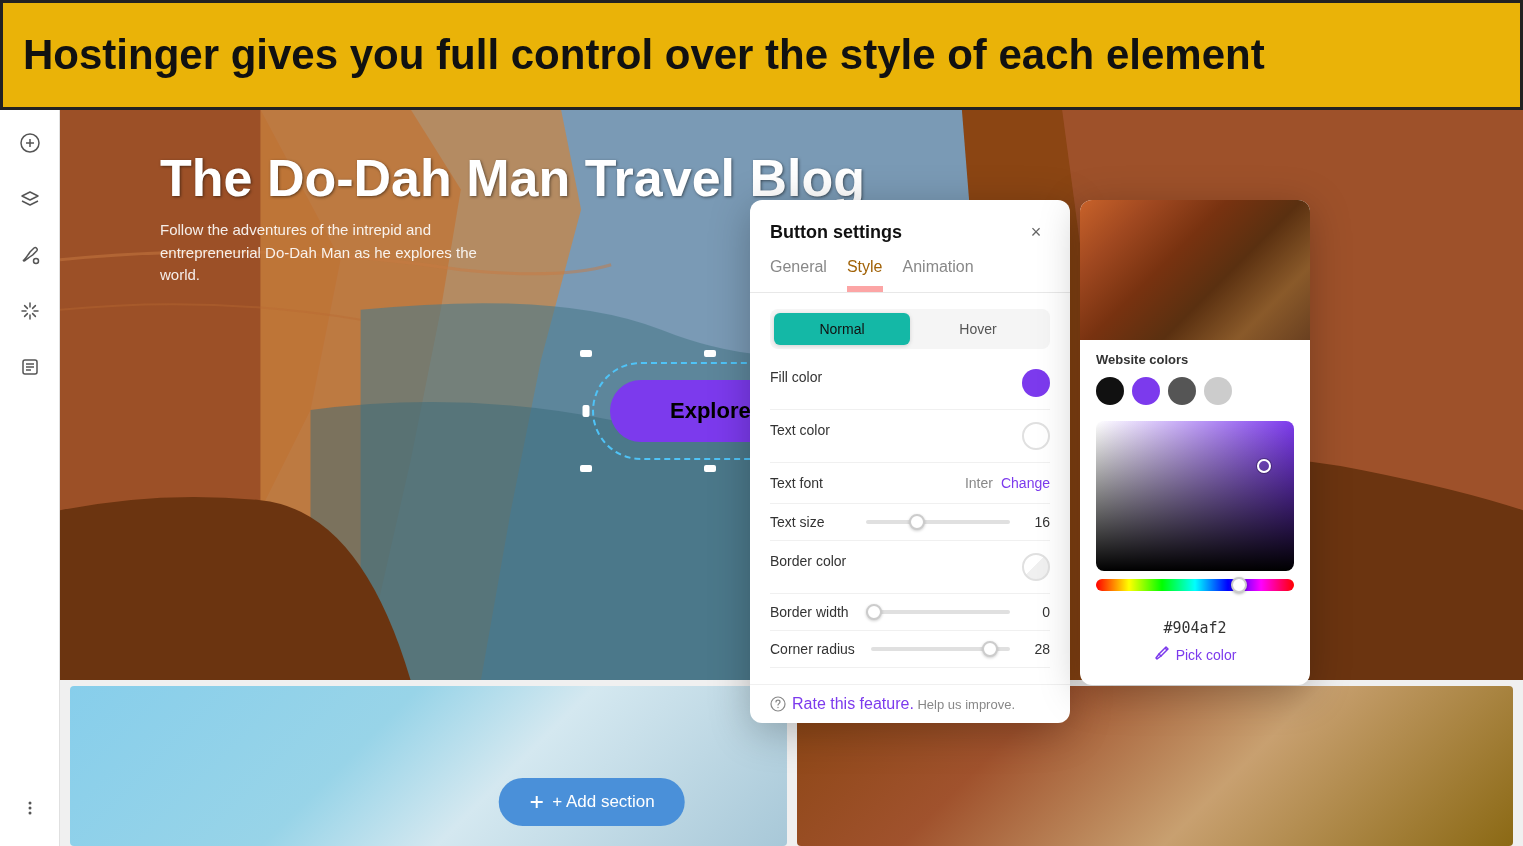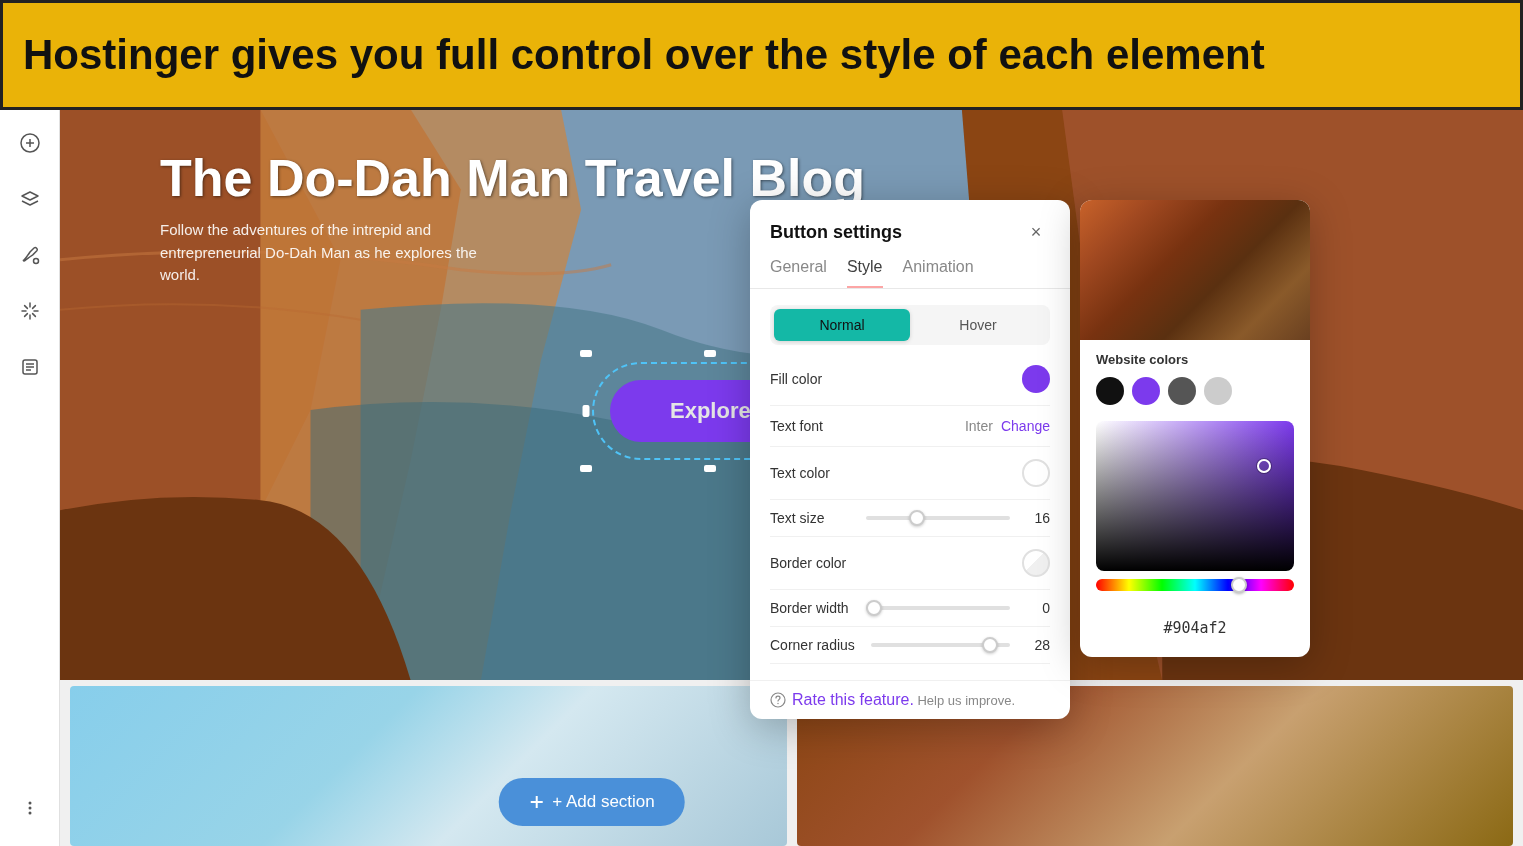--- a/index.html
+++ b/index.html
@@ -93,21 +93,21 @@
     }
     .explore-btn-selection {
       position: absolute;
       top: -18px; left: -18px; right: -18px; bottom: -18px;
       border: 2px dashed #4fc3f7;
       border-radius: 50px;
       pointer-events: none;
     }
     .explore-btn {
       background: #7c3aed;
-      color: #e5e5e5;
+      color: #000000;
       border: none;
       padding: 18px 60px;
       border-radius: 40px;
       font-size: 22px;
       font-weight: 600;
       cursor: pointer;
       position: relative;
     }
     
     .handle {
@@ -257,22 +257,22 @@
     .settings-tab {
       font-size: 16px;
       font-weight: 500;
       color: #888;
       padding-bottom: 10px;
       cursor: pointer;
       border-bottom: 2px solid transparent;
       text-align: right;
     }
     .settings-tab.active {
-      color: #404040;
-      border-bottom: 2px solid #fca5a5;
+      color: #a16207;
+      border-bottom: 6px solid #fca5a5;
     }
 
     
     .toggle-row {
       display: flex;
       background: #f5f5f5;
       border-radius: 8px;
       padding: 4px;
       margin: 16px 20px 8px;
     }
@@ -292,21 +292,21 @@
       color: #111;
       box-shadow: 0 1px 4px rgba(0,0,0,0.15);
     }
 
     
     .settings-content {
       padding: 0 20px 16px;
     }
     .settings-row {
       display: flex;
-      align-items: center;
+      align-items: flex-start;
       justify-content: space-between;
       padding: 12px 0;
       border-bottom: 1px solid #f0f0f0;
       gap: 8px;
     }
     .settings-row:last-child { border-bottom: none; }
     .settings-row-label {
       font-size: 14px;
       color: #333;
       font-weight: 400;
@@ -678,30 +678,30 @@
   </div>
 
   <div class="settings-content">
 
     <div class="settings-row">
       <span class="settings-row-label">Fill color</span>
       <div class="color-dot purple"></div>
     </div>
 
     <div class="settings-row">
+      <span class="settings-row-label">Text color</span>
+      <div class="color-dot white"></div>
+    </div>
+
+    <div class="settings-row">
       <span class="settings-row-label">Text font</span>
       <div class="text-font-row">
         <span class="font-name">Inter</span>
         <span class="change-link">Change</span>
       </div>
-    </div>
-
-    <div class="settings-row">
-      <span class="settings-row-label">Text color</span>
-      <div class="color-dot white"></div>
     </div>
 
     <div class="slider-row">
       <span class="slider-label">Text size</span>
       <div class="slider-track">
         <div class="slider-thumb" style="left: 30%;"></div>
       </div>
       <span class="slider-value">16</span>
     </div>
 
@@ -761,13 +761,23 @@
   </div>
 
   <div class="hue-slider">
     <div class="hue-thumb"></div>
   </div>
 
   <div class="hex-input-row">
     <span class="hex-value">#904af2</span>
   </div>
 
+  <div class="pick-color-row">
+    <span class="eyedropper-icon">
+      <svg width="16" height="16" viewBox="0 0 16 16" fill="none">
+        <path d="M12 2l2 2-7 7-2-2z" stroke="#7c3aed" stroke-width="1.5" stroke-linejoin="round"></path>
+        <path d="M5 9l-3 4 1 1 4-3" stroke="#7c3aed" stroke-width="1.5" stroke-linecap="round" stroke-linejoin="round"></path>
+        <path d="M11 3l2 2" stroke="#7c3aed" stroke-width="1.5"></path>
+      </svg>
+    </span>
+    <span class="pick-color-text">Pick color</span>
+  </div>
 </div>
 
 </body></html>

